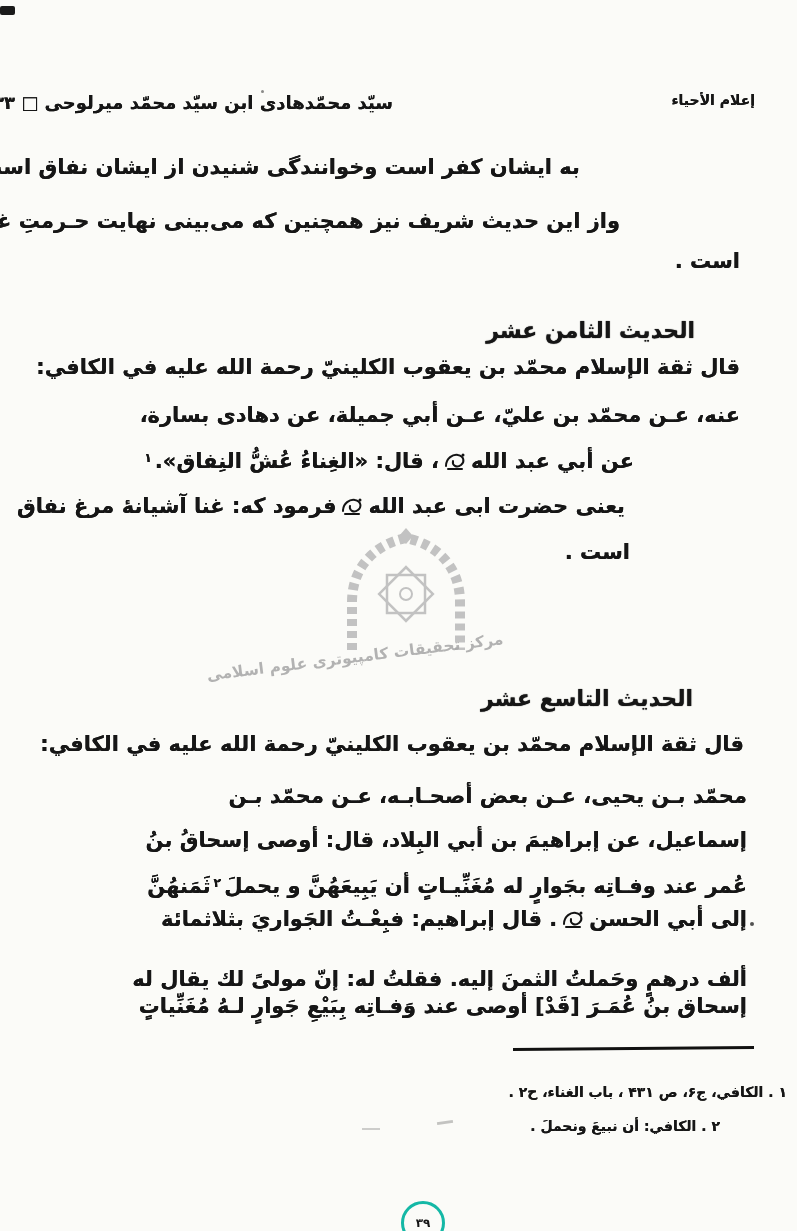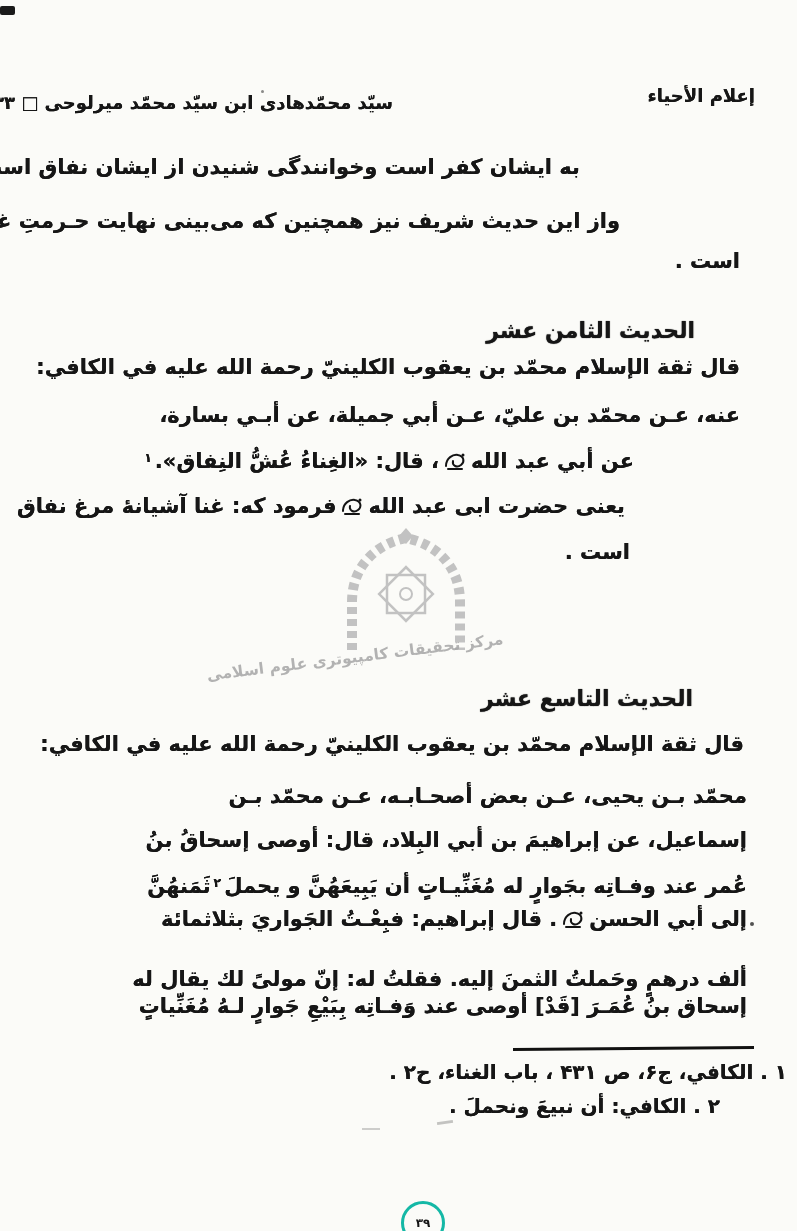--- a/index.html
+++ b/index.html
@@ -8,26 +8,26 @@
     background:#fbfbf8;overflow:hidden;
     font-family:"DejaVu Sans",sans-serif;color:#161616;
   }
   .ln{
     position:absolute;direction:rtl;white-space:nowrap;
     font-weight:700;font-size:21px;line-height:30px;
     text-align:right;color:#161616;
     text-shadow:0 0 .5px currentColor;
   }
   .head{font-size:22px;font-weight:900;text-shadow:0 0 1px currentColor;}
-  .fn-line{font-size:20px;line-height:20px;text-shadow:0 0 .4px currentColor;}
+  .fn-line{font-size:14px;line-height:20px;text-shadow:0 0 .4px currentColor;margin-top:20px;}
   .sup{font-size:12.5px;vertical-align:6px;margin:0 3px;font-weight:700;}
   .hon{display:inline-block;vertical-align:-3px;margin:0 4px;}
   .hdr{position:absolute;direction:rtl;white-space:nowrap;font-weight:700;
        text-shadow:0 0 .4px currentColor;}
-  .hdr-right{top:85px;right:42px;font-size:18px;}
+  .hdr-right{top:92px;right:42px;font-size:14px;}
   .hdr-left{top:92px;right:404px;font-size:18px;}
   .fnsep{position:absolute;top:1047px;left:513px;width:241px;height:3px;
          background:#111;transform:rotate(-.5deg);}
   .pagenum{
     position:absolute;left:401px;top:1201px;width:44px;height:44px;
     border:3px solid #14b8a6;border-radius:50%;
     display:flex;align-items:center;justify-content:center;
     font-size:12px;font-weight:700;box-sizing:border-box;
   }
   .wm-logo{position:absolute;left:330px;top:528px;opacity:.8;z-index:1;}
@@ -66,21 +66,21 @@
     </g>
   </svg>
   <div class="wm-sig">مركز تحقيقات كامپيوترى علوم اسلامى</div>
 
   <div class="ln fit" style="top: 152px; right: 217px; left: 128px; letter-spacing: -3.11538px;">به ايشان كفر است وخوانندگى شنيدن از ايشان نفاق است .</div>
   <div class="ln fit" style="top: 206px; right: 177px; left: 66px; letter-spacing: -2.42623px;">واز اين حديث شريف نيز همچنين كه مى‌بينى نهايت حـرمتِ غنا ظاهر</div>
   <div class="ln" style="top:246px;right:57px;">است .</div>
 
   <div class="ln head" style="top:301px;right:102px;margin-top:15px;">الحديث الثامن عشر</div>
   <div class="ln fit" style="top: 352px; right: 57px; left: 236px; letter-spacing: -3.07692px;">قال ثقة الإسلام محمّد بن يعقوب الكلينيّ رحمة الله عليه في الكافي:</div>
-  <div class="ln fit" style="top:400px;right:57px;left:64px;">عنه، عـن محمّد بن عليّ، عـن أبي جميلة، عن أبـي بسارة،</div>
+  <div class="ln fit" style="top:400px;right:57px;left:64px;">عنه، عـن محمّد بن عليّ، عـن أبي جميلة، عن دهادى بسارة،</div>
 
   <div class="ln" style="top:443px;right:163px;">
     <span>عن أبي عبد الله</span><svg class="hon" width="24" height="19" viewBox="0 0 24 19">
         <g fill="none" stroke="#141414" stroke-width="2" stroke-linecap="round">
           <path d="M3 14 C3 6 10 2 15 3 C21 4 22 10 18 13 C14 16 9 14 10 9"></path>
           <path d="M5 17 h14"></path>
         </g>
         <circle cx="20" cy="3" r="1.5" fill="#141414"></circle>
       </svg><span>، قال: «الغِناءُ عُشُّ النِفاق».</span><span class="sup">١</span>
   </div>

